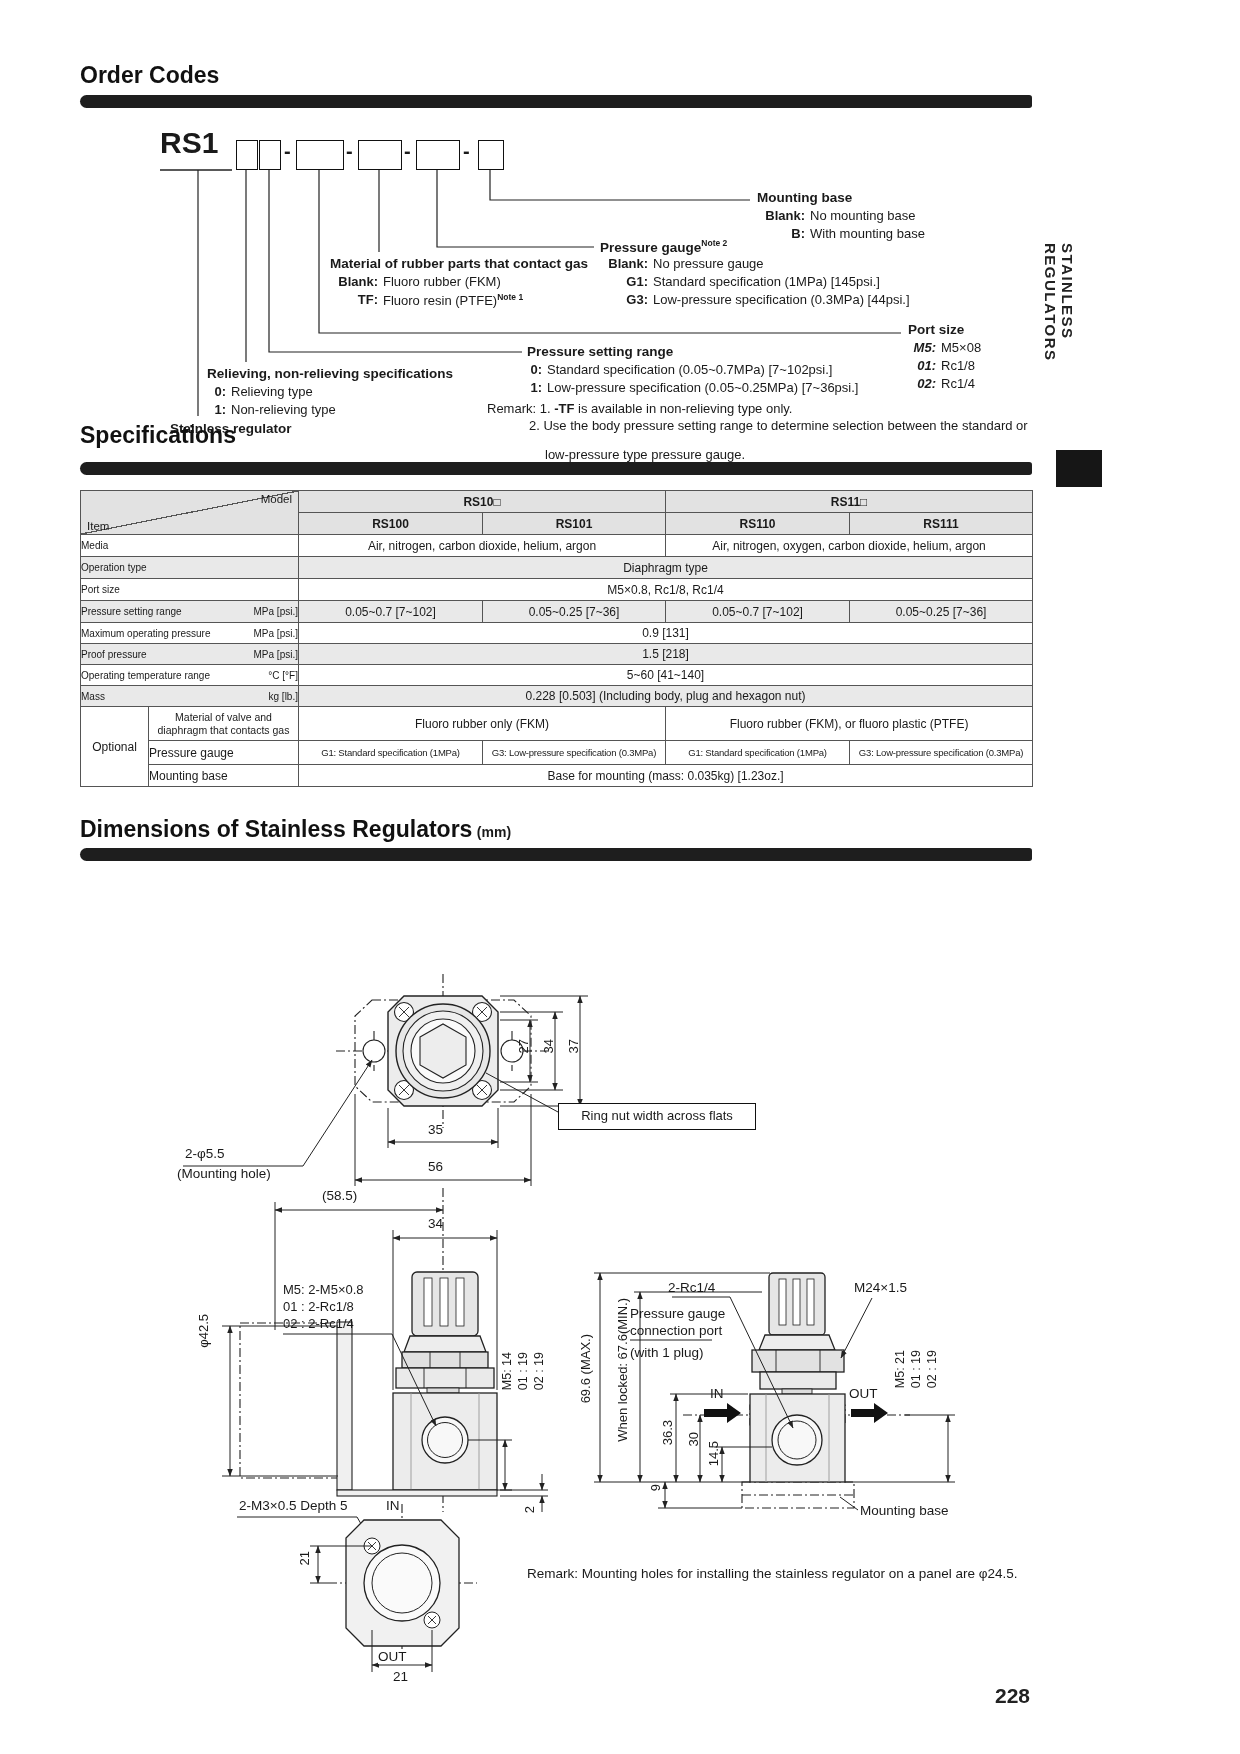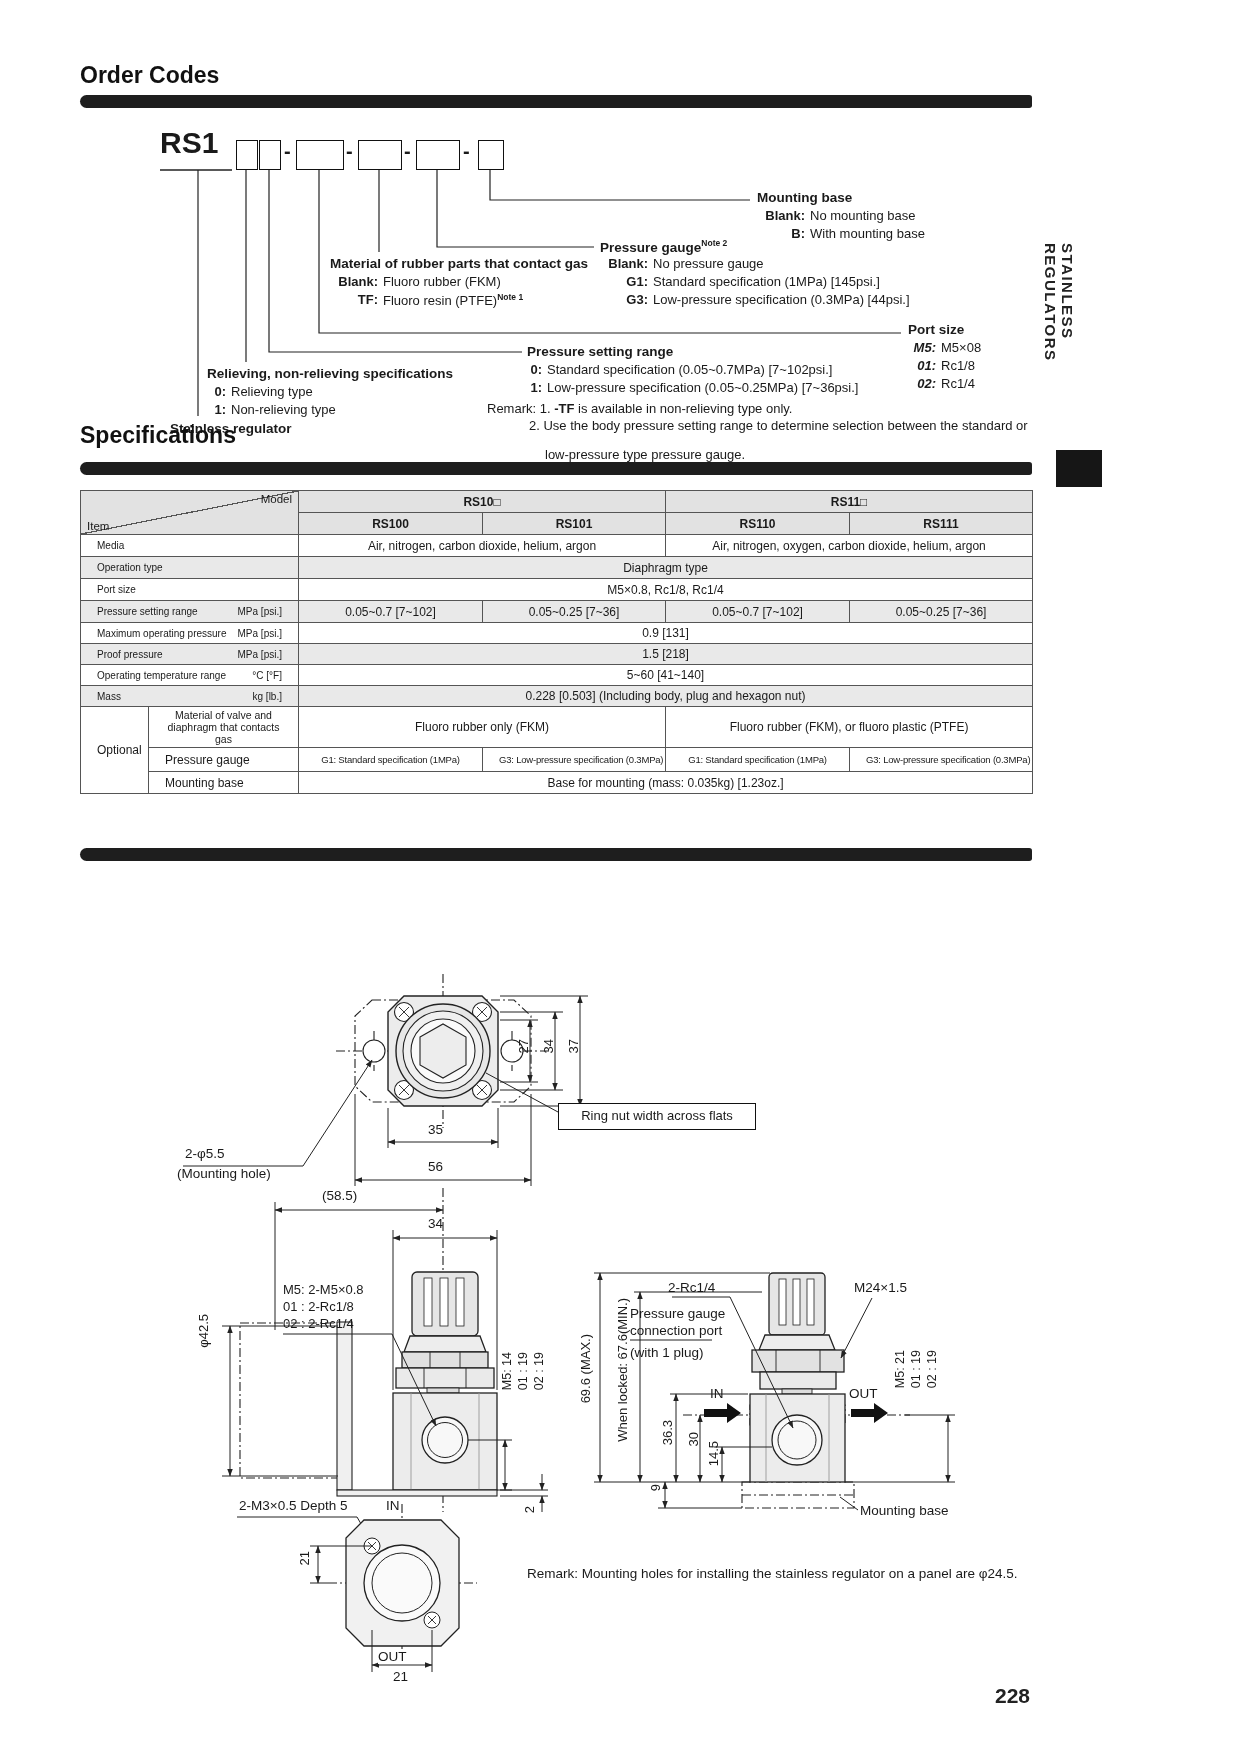--- a/index.html
+++ b/index.html
@@ -14,21 +14,21 @@
   .sup{font-size:8.5px;vertical-align:super;font-weight:bold;}
   .codebox{position:absolute;border:1.6px solid #111;background:#fff;}
   .dash{position:absolute;font-size:20px;font-weight:bold;}
   .opt-row{display:flex;white-space:nowrap;margin-bottom:3px;}
   .opt-c{font-weight:bold;text-align:right;margin-right:5px;flex:none;}
   .w14{width:15px;} .w28{width:28px;font-style:italic;} .w48{width:48px;}
   .vtext{position:absolute;writing-mode:vertical-rl;transform:rotate(180deg);font-size:13px;white-space:nowrap;}
   .vtab{position:absolute;writing-mode:vertical-rl;font-size:15px;font-weight:bold;letter-spacing:1.5px;color:#222;}
   
   table.spec{border-collapse:collapse;table-layout:fixed;width:952px;font-size:12px;}
-  table.spec td,table.spec th{border:1px solid #555;padding:2px 16px;text-align:center;overflow:hidden;}
+  table.spec td,table.spec th{border:1px solid #555;padding:2px 0;text-align:center;overflow:hidden;}
   table.spec{border:1.6px solid #000;}
   table.spec .lbl{text-align:left;font-size:10px;display:table-cell;}
   .lblflex{display:flex;justify-content:space-between;align-items:center;}
   .hdr{background:#e2e2e2;font-weight:bold;}
   .sh{background:#e9e9e9;}
   .corner{position:relative;background:#e2e2e2;padding:0;}
   .corner .diag{position:absolute;inset:0;background:linear-gradient(to bottom right,transparent calc(50% - 0.6px),#555 calc(50% - 0.6px),#555 calc(50% + 0.6px),transparent calc(50% + 0.6px));}
   .corner .m{position:absolute;top:2px;right:6px;font-size:11.5px;font-weight:normal;}
   .corner .i{position:absolute;bottom:2px;left:6px;font-size:11.5px;font-weight:normal;}
   .small-cell{font-size:9.5px;letter-spacing:-0.2px;white-space:nowrap;padding:2px 1px;}
@@ -440,20 +440,24 @@
         <td class="small-cell">G3: Low-pressure specification (0.3MPa)</td>
       </tr>
       <tr style="height:22px">
         <td class="lbl" style="font-size:12px">Mounting base</td>
         <td colspan="4">Base for mounting (mass: 0.035kg) [1.23oz.]</td>
       </tr>
     </tbody>
       </table>
   </div>
 
+  <div class="abs" style="left:80px;top:816px;z-index:2">
+    <span class="h1">Dimensions of Stainless Regulators</span>
+    <span style="font-size:14px;font-weight:bold">(mm)</span>
+  </div>
   <div class="abs bar" style="left:80px;top:848px;width:952px;z-index:2"></div>
 
   <div class="vtext" style="left:516px;top:1039px;z-index:2">27</div>
   <div class="vtext" style="left:541px;top:1039px;z-index:2">34</div>
   <div class="vtext" style="left:566px;top:1039px;z-index:2">37</div>
   <div class="lab" style="left:428px;top:1122px;z-index:2">35</div>
   <div class="lab" style="left:428px;top:1159px;z-index:2">56</div>
   <div class="ringbox" style="left:558px;top:1103px;width:196px;height:25px;z-index:2">Ring nut width across flats</div>
   <div class="lab" style="left:185px;top:1146px;z-index:2">2-φ5.5</div>
   <div class="lab" style="left:177px;top:1166px;z-index:2">(Mounting hole)</div>

